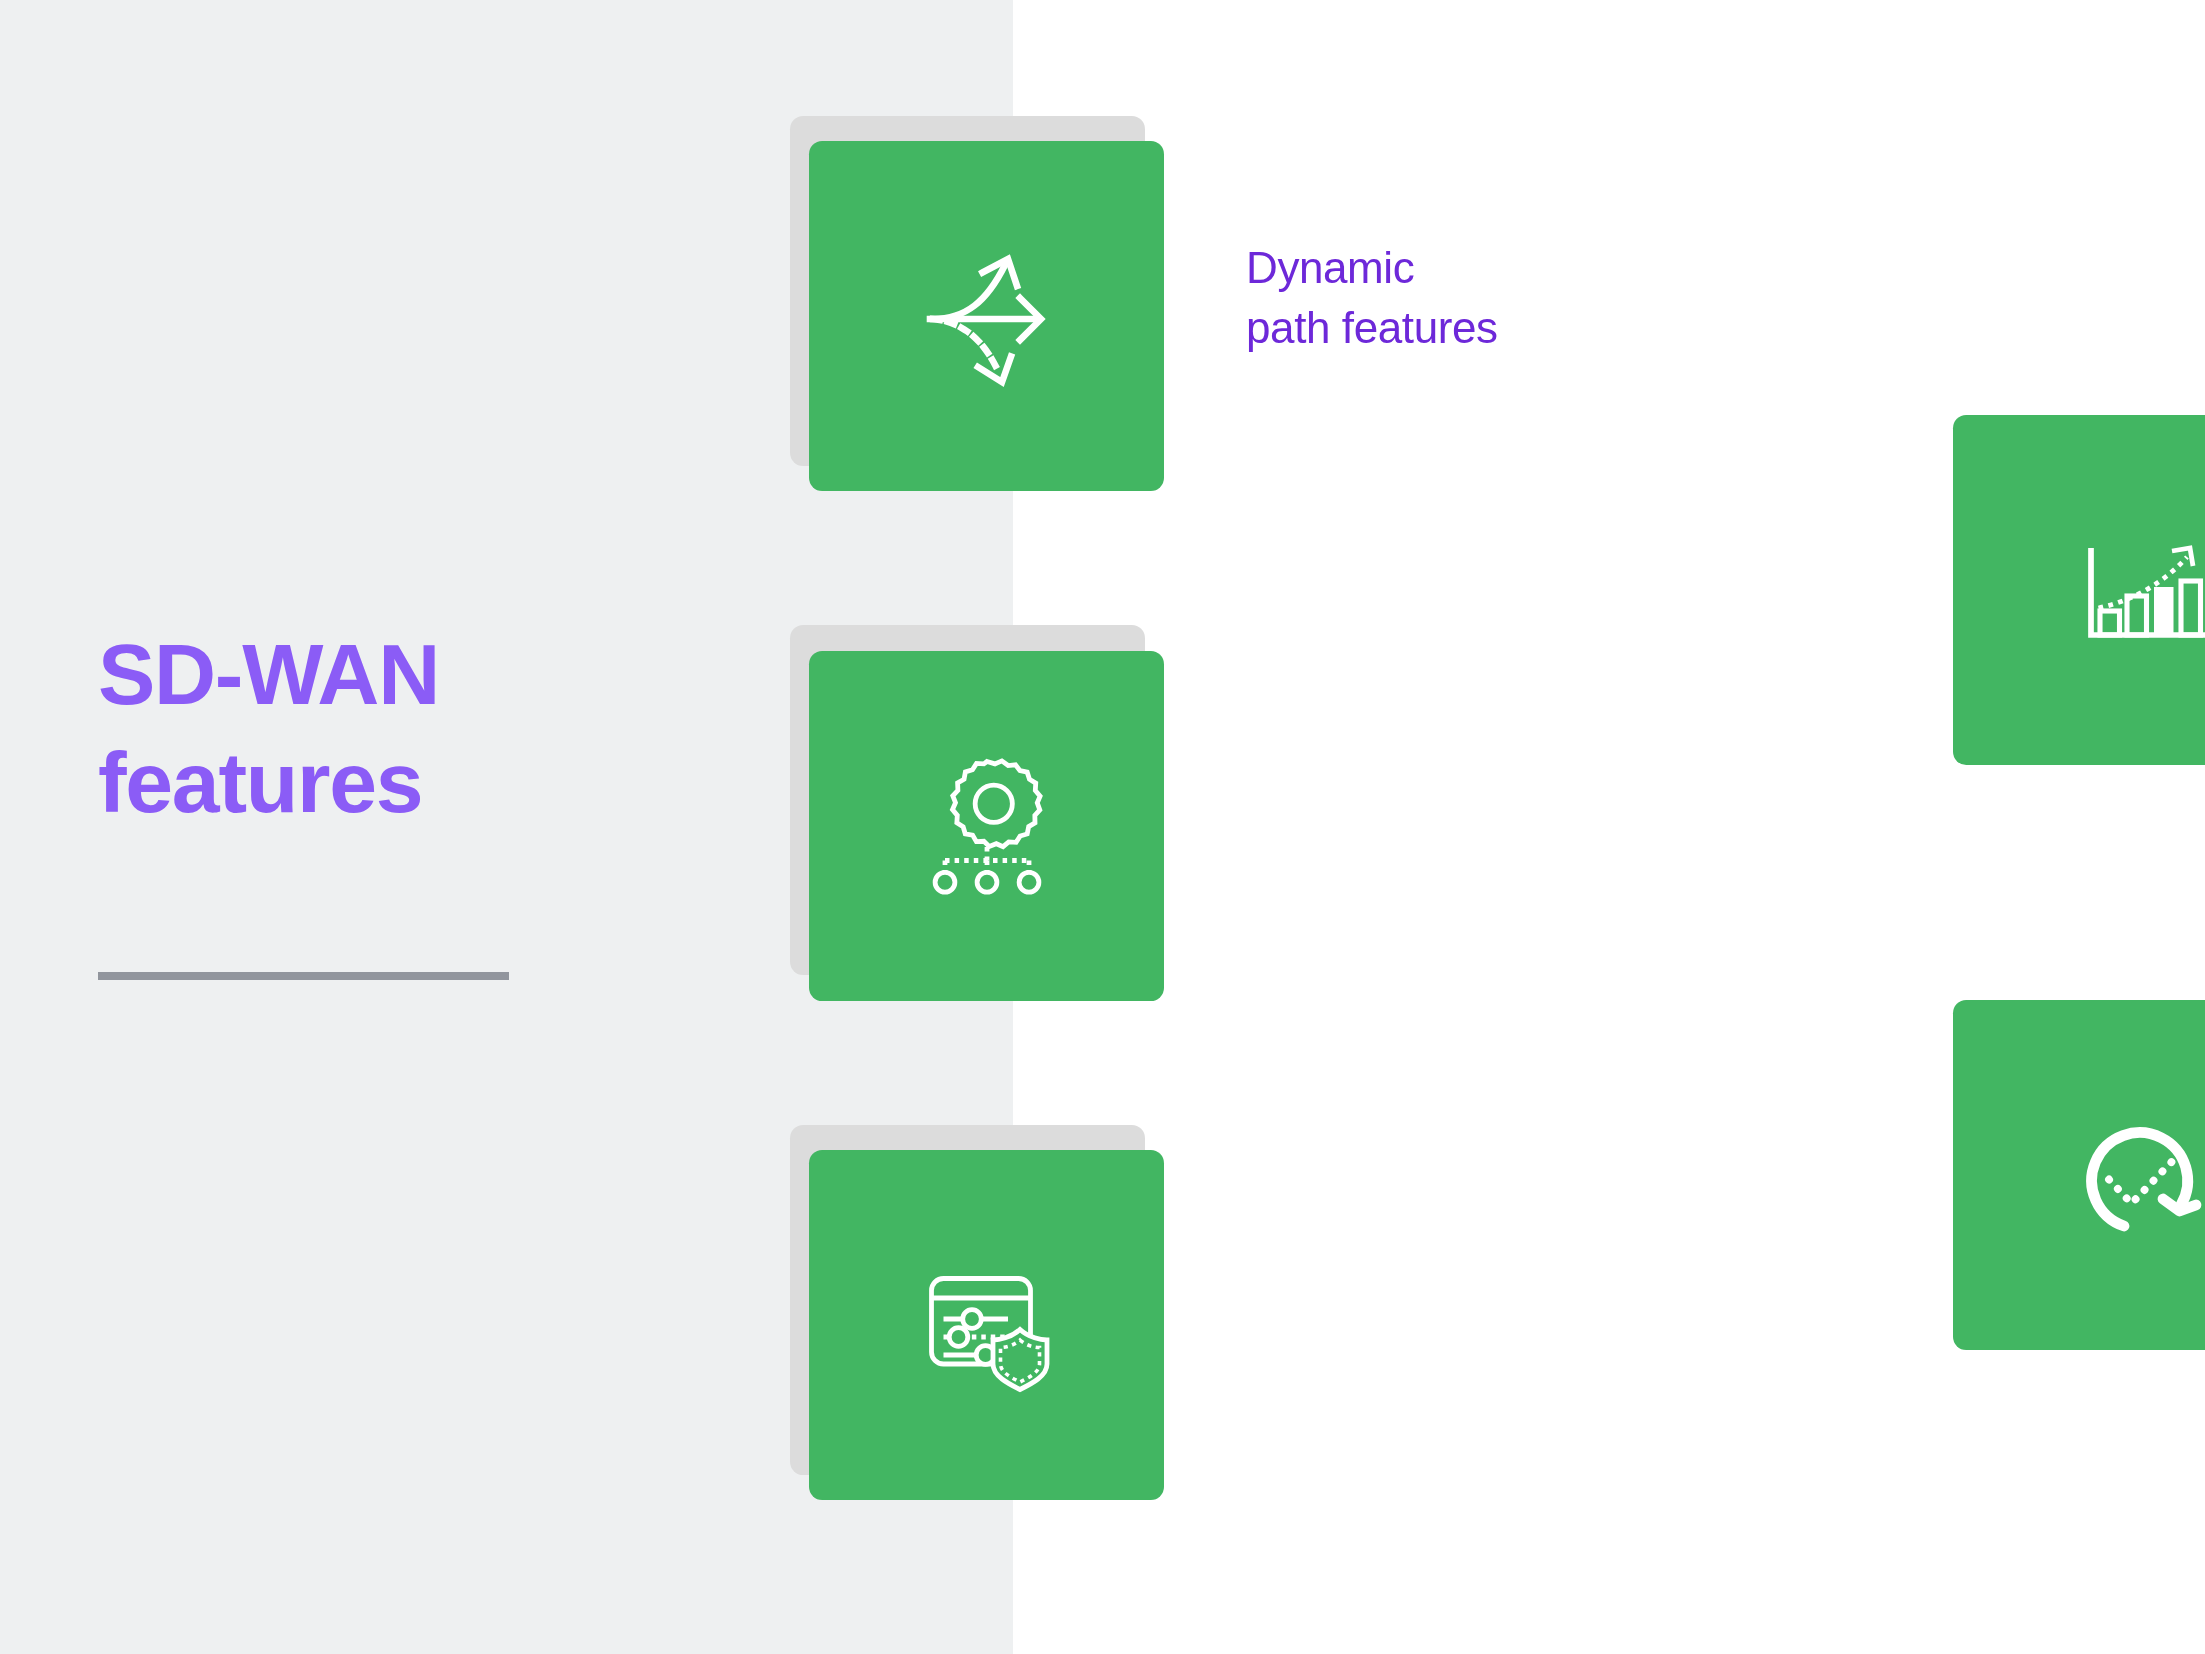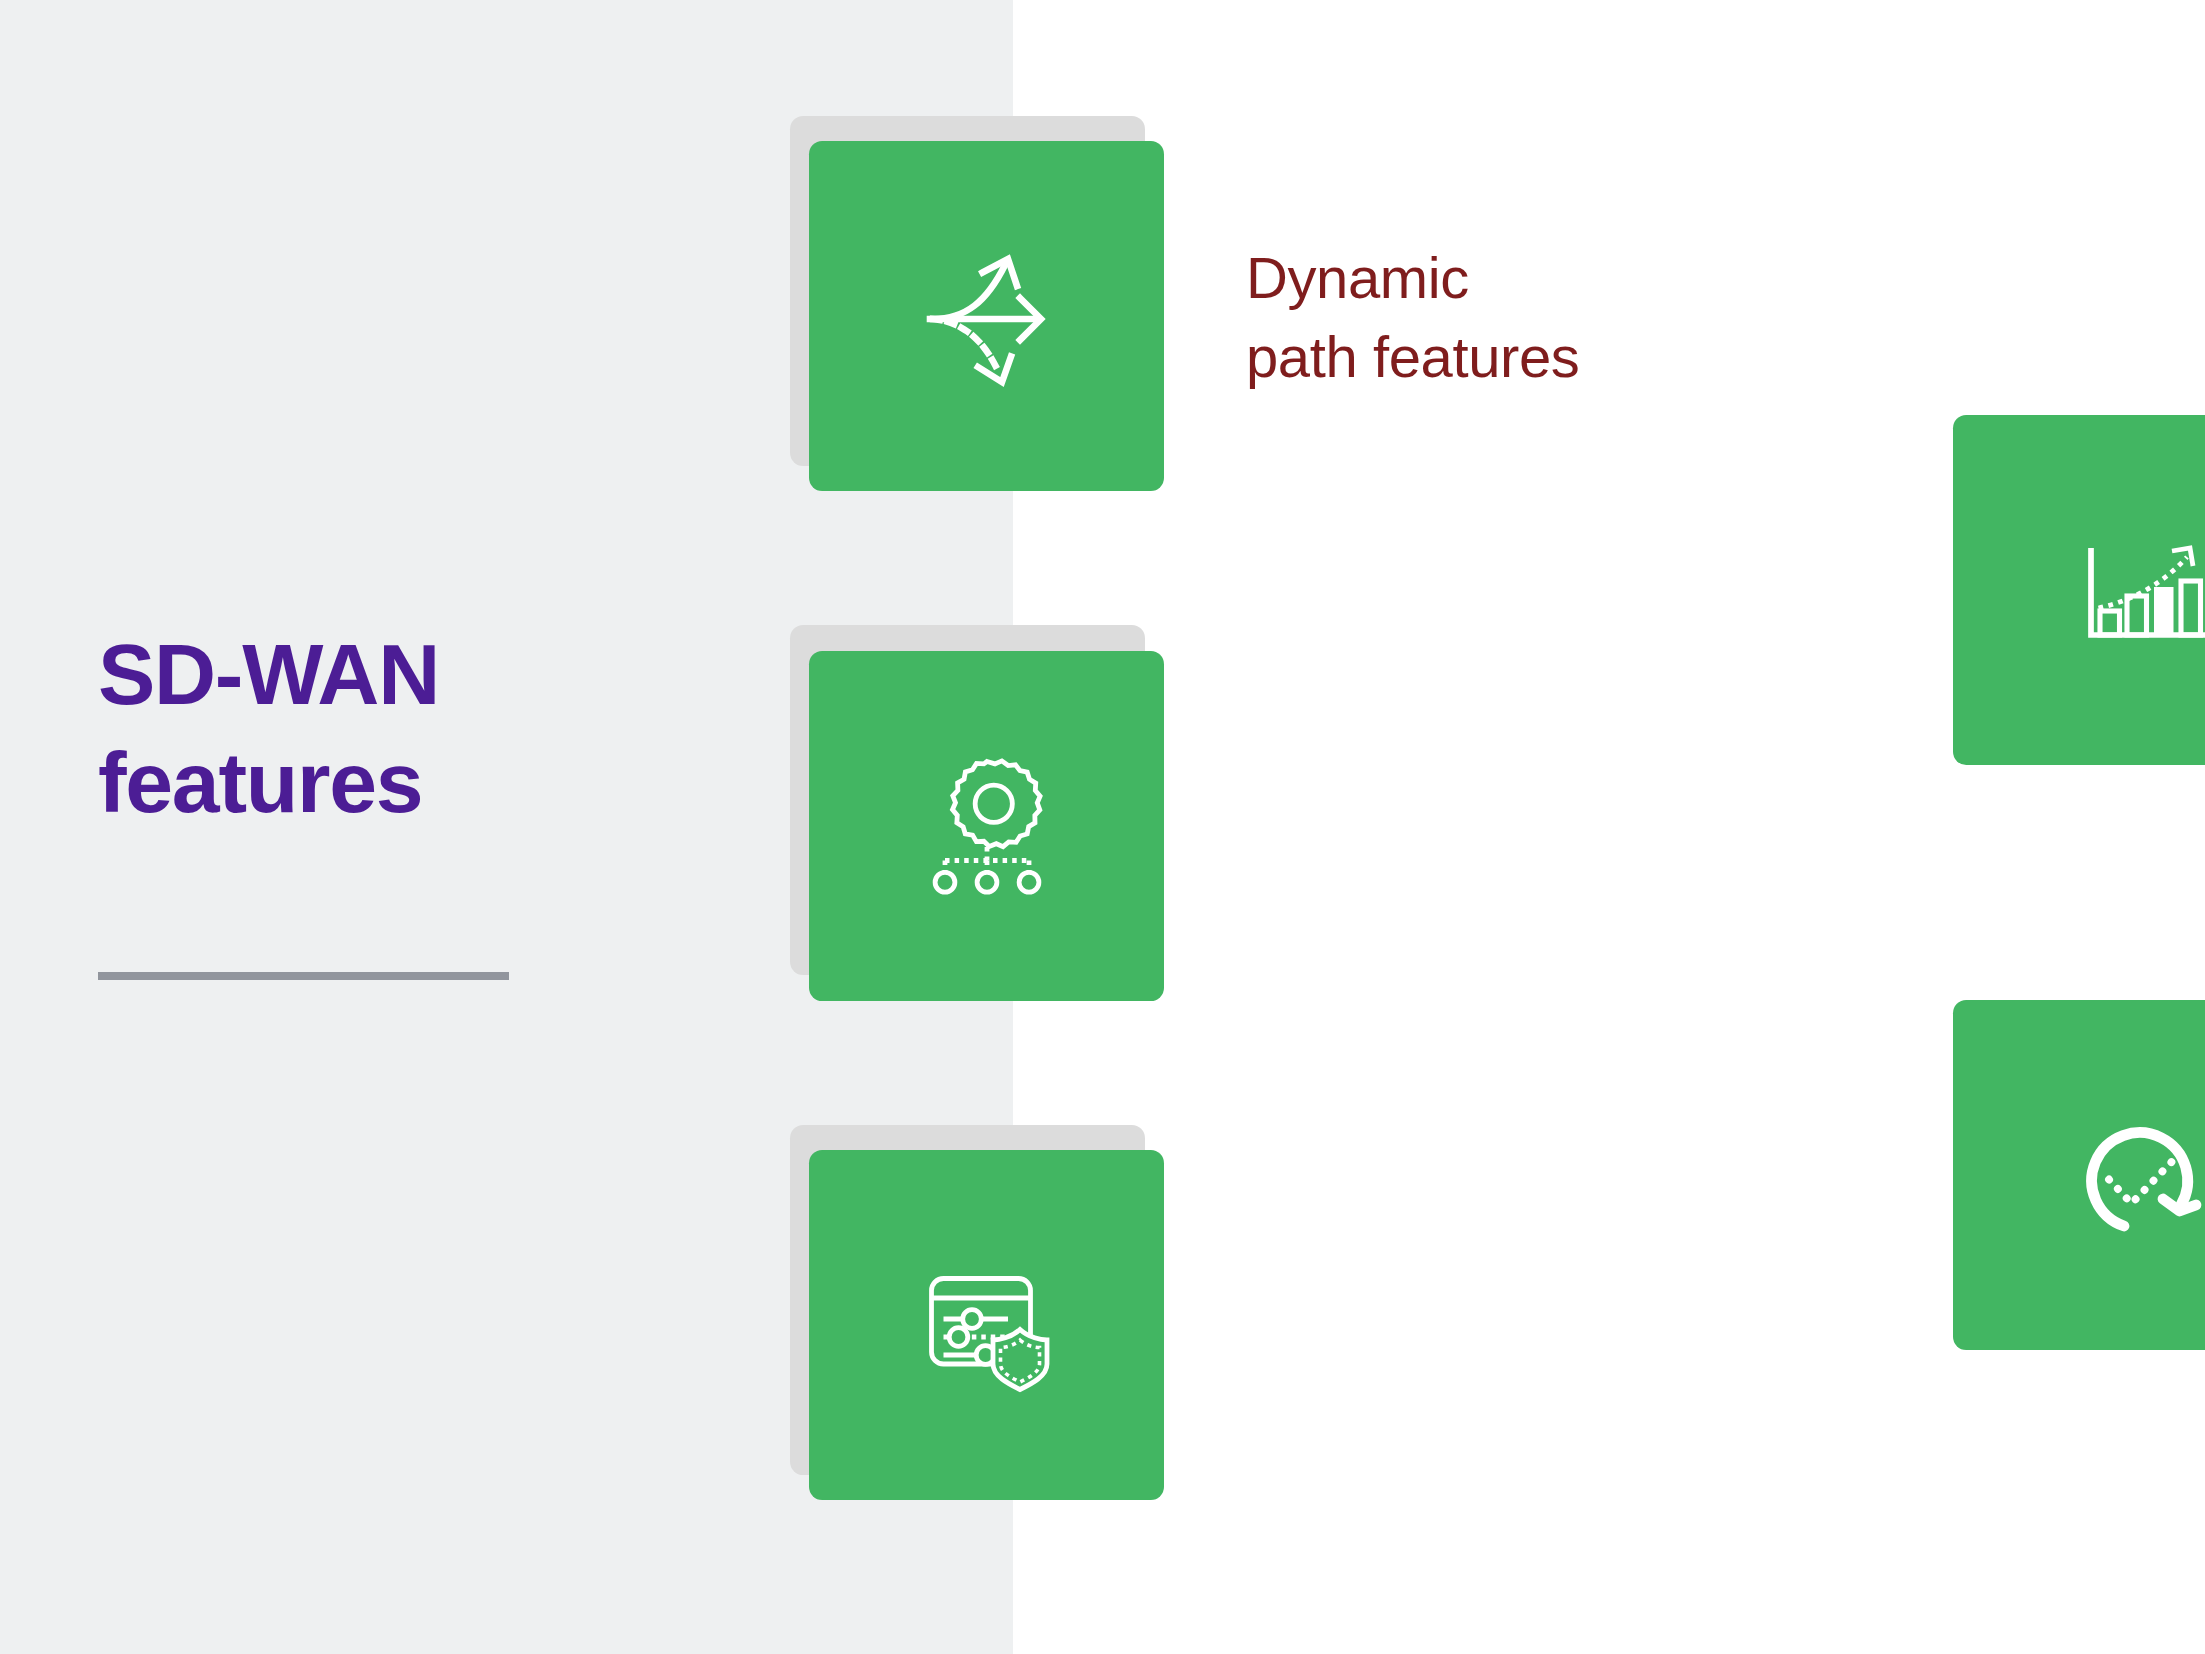--- a/index.html
+++ b/index.html
@@ -36,21 +36,21 @@
   
   .title-block {
     position: absolute;
     left: 98px;
     top: 620px;
     width: 617px;
   }
   .title-line {
     font-size: 86px;
     font-weight: 700;
-    color: #4c1d95;
+    color: #8b5cf6;
     line-height: 1.26;
     letter-spacing: -1.3px;
     white-space: nowrap;
   }
   .title-rule {
     position: absolute;
     left: 98px;
     top: 972px;
     width: 411px;
     height: 7.5px;
@@ -71,22 +71,22 @@
     align-items: center;
     justify-content: center;
   }
   .tile svg {
     display: block;
   }
 
   
   .label {
     position: absolute;
-    color: #7f1d1d;
-    font-size: 58px;
+    color: #6d28d9;
+    font-size: 44px;
     font-weight: 400;
     line-height: 1.37;
     letter-spacing: -0.4px;
     white-space: nowrap;
   }
   .label-line { display: block; }
 </style>
 </head>
 <body>
 

